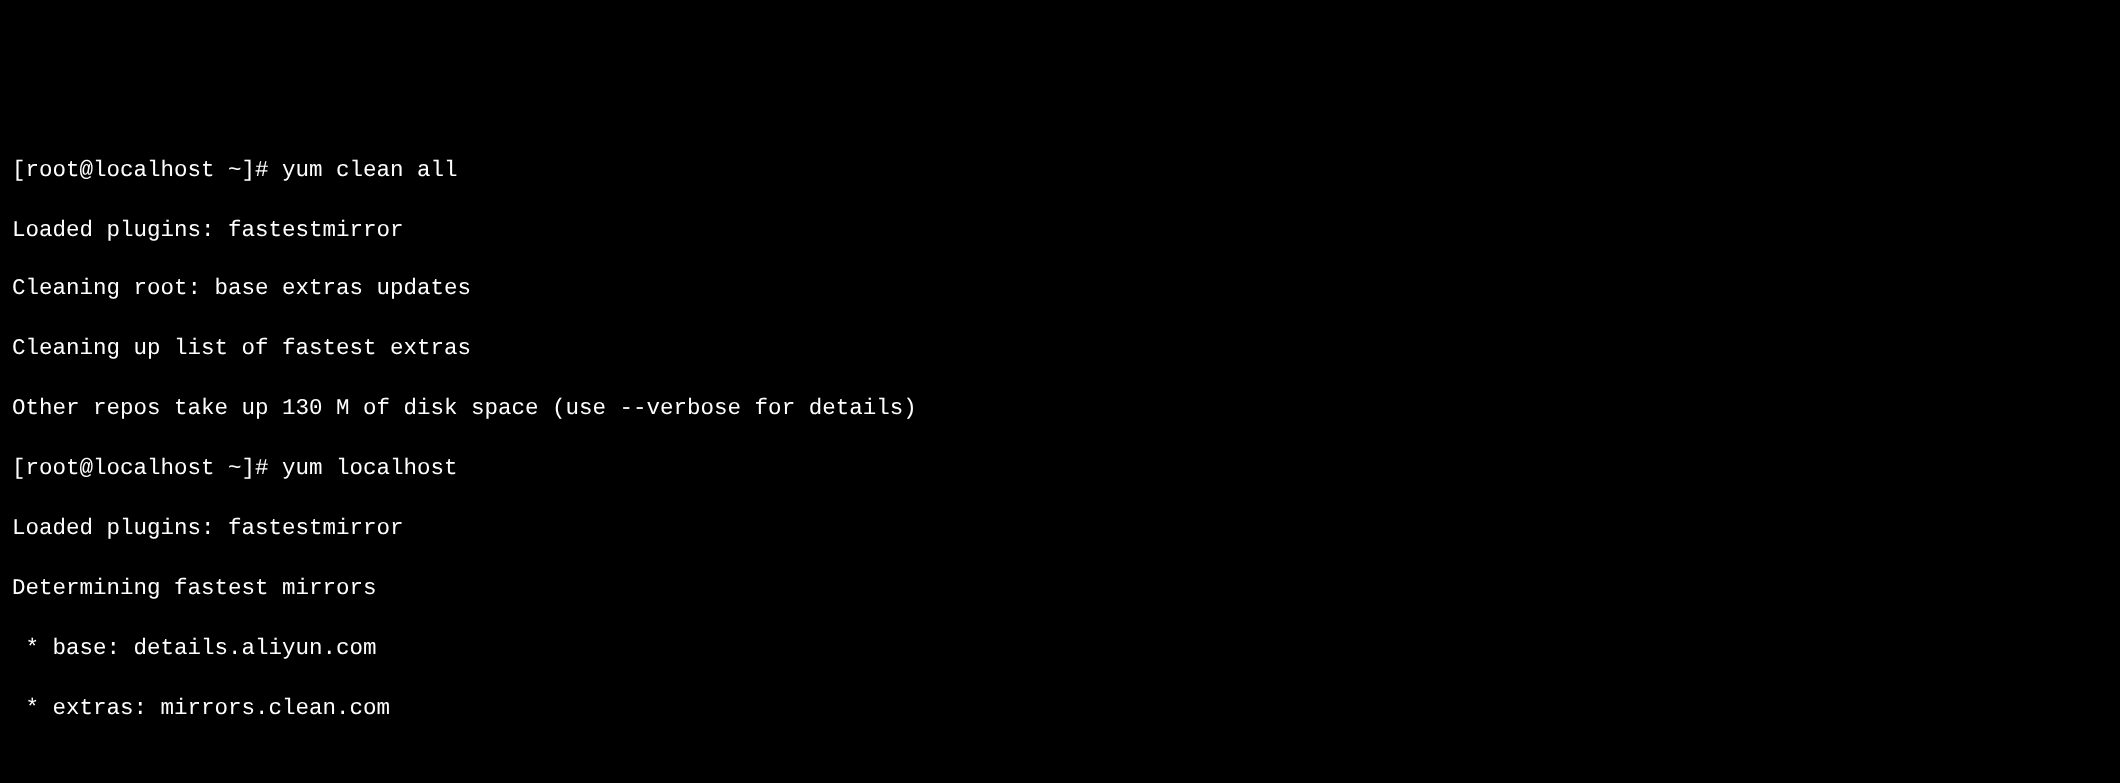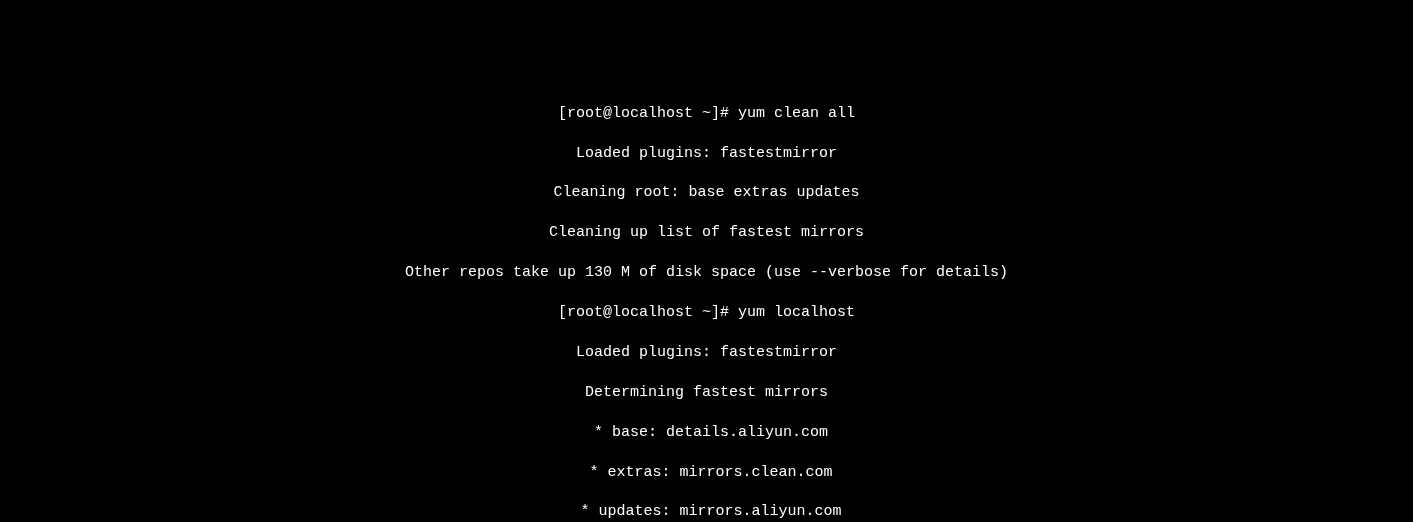--- a/index.html
+++ b/index.html
@@ -14,39 +14,37 @@
       font-size: 15px;
       line-height: 1.33;
       padding: 4px 8px;
       white-space: pre;
       width: 1413px;
       height: 522px;
       overflow: hidden;
     }
     .line {
       display: block;
-      text-align: center;
     }
   </style>
 </head>
 <body>
 
 
 
 <div>
 <span class="line"><span>[root@localhost ~]# </span><span>yum clean all</span></span>
 <span class="line">Loaded plugins: fastestmirror</span>
 <span class="line">Cleaning root: base extras updates</span>
-<span class="line">Cleaning up list of fastest mirrors</span>
+<span class="line">Cleaning up list of fastest extras</span>
 <span class="line">Other repos take up 130 M of disk space (use --verbose for details)</span>
 <span class="line"><span>[root@localhost ~]# </span><span>yum localhost</span></span>
 <span class="line">Loaded plugins: fastestmirror</span>
 <span class="line">Determining fastest mirrors</span>
 <span class="line"> * base: details.aliyun.com</span>
 <span class="line"> * extras: mirrors.clean.com</span>
-<span class="line"> * updates: mirrors.aliyun.com</span>
 
 
 
 </div>
 
 
 
 
 </body></html>

